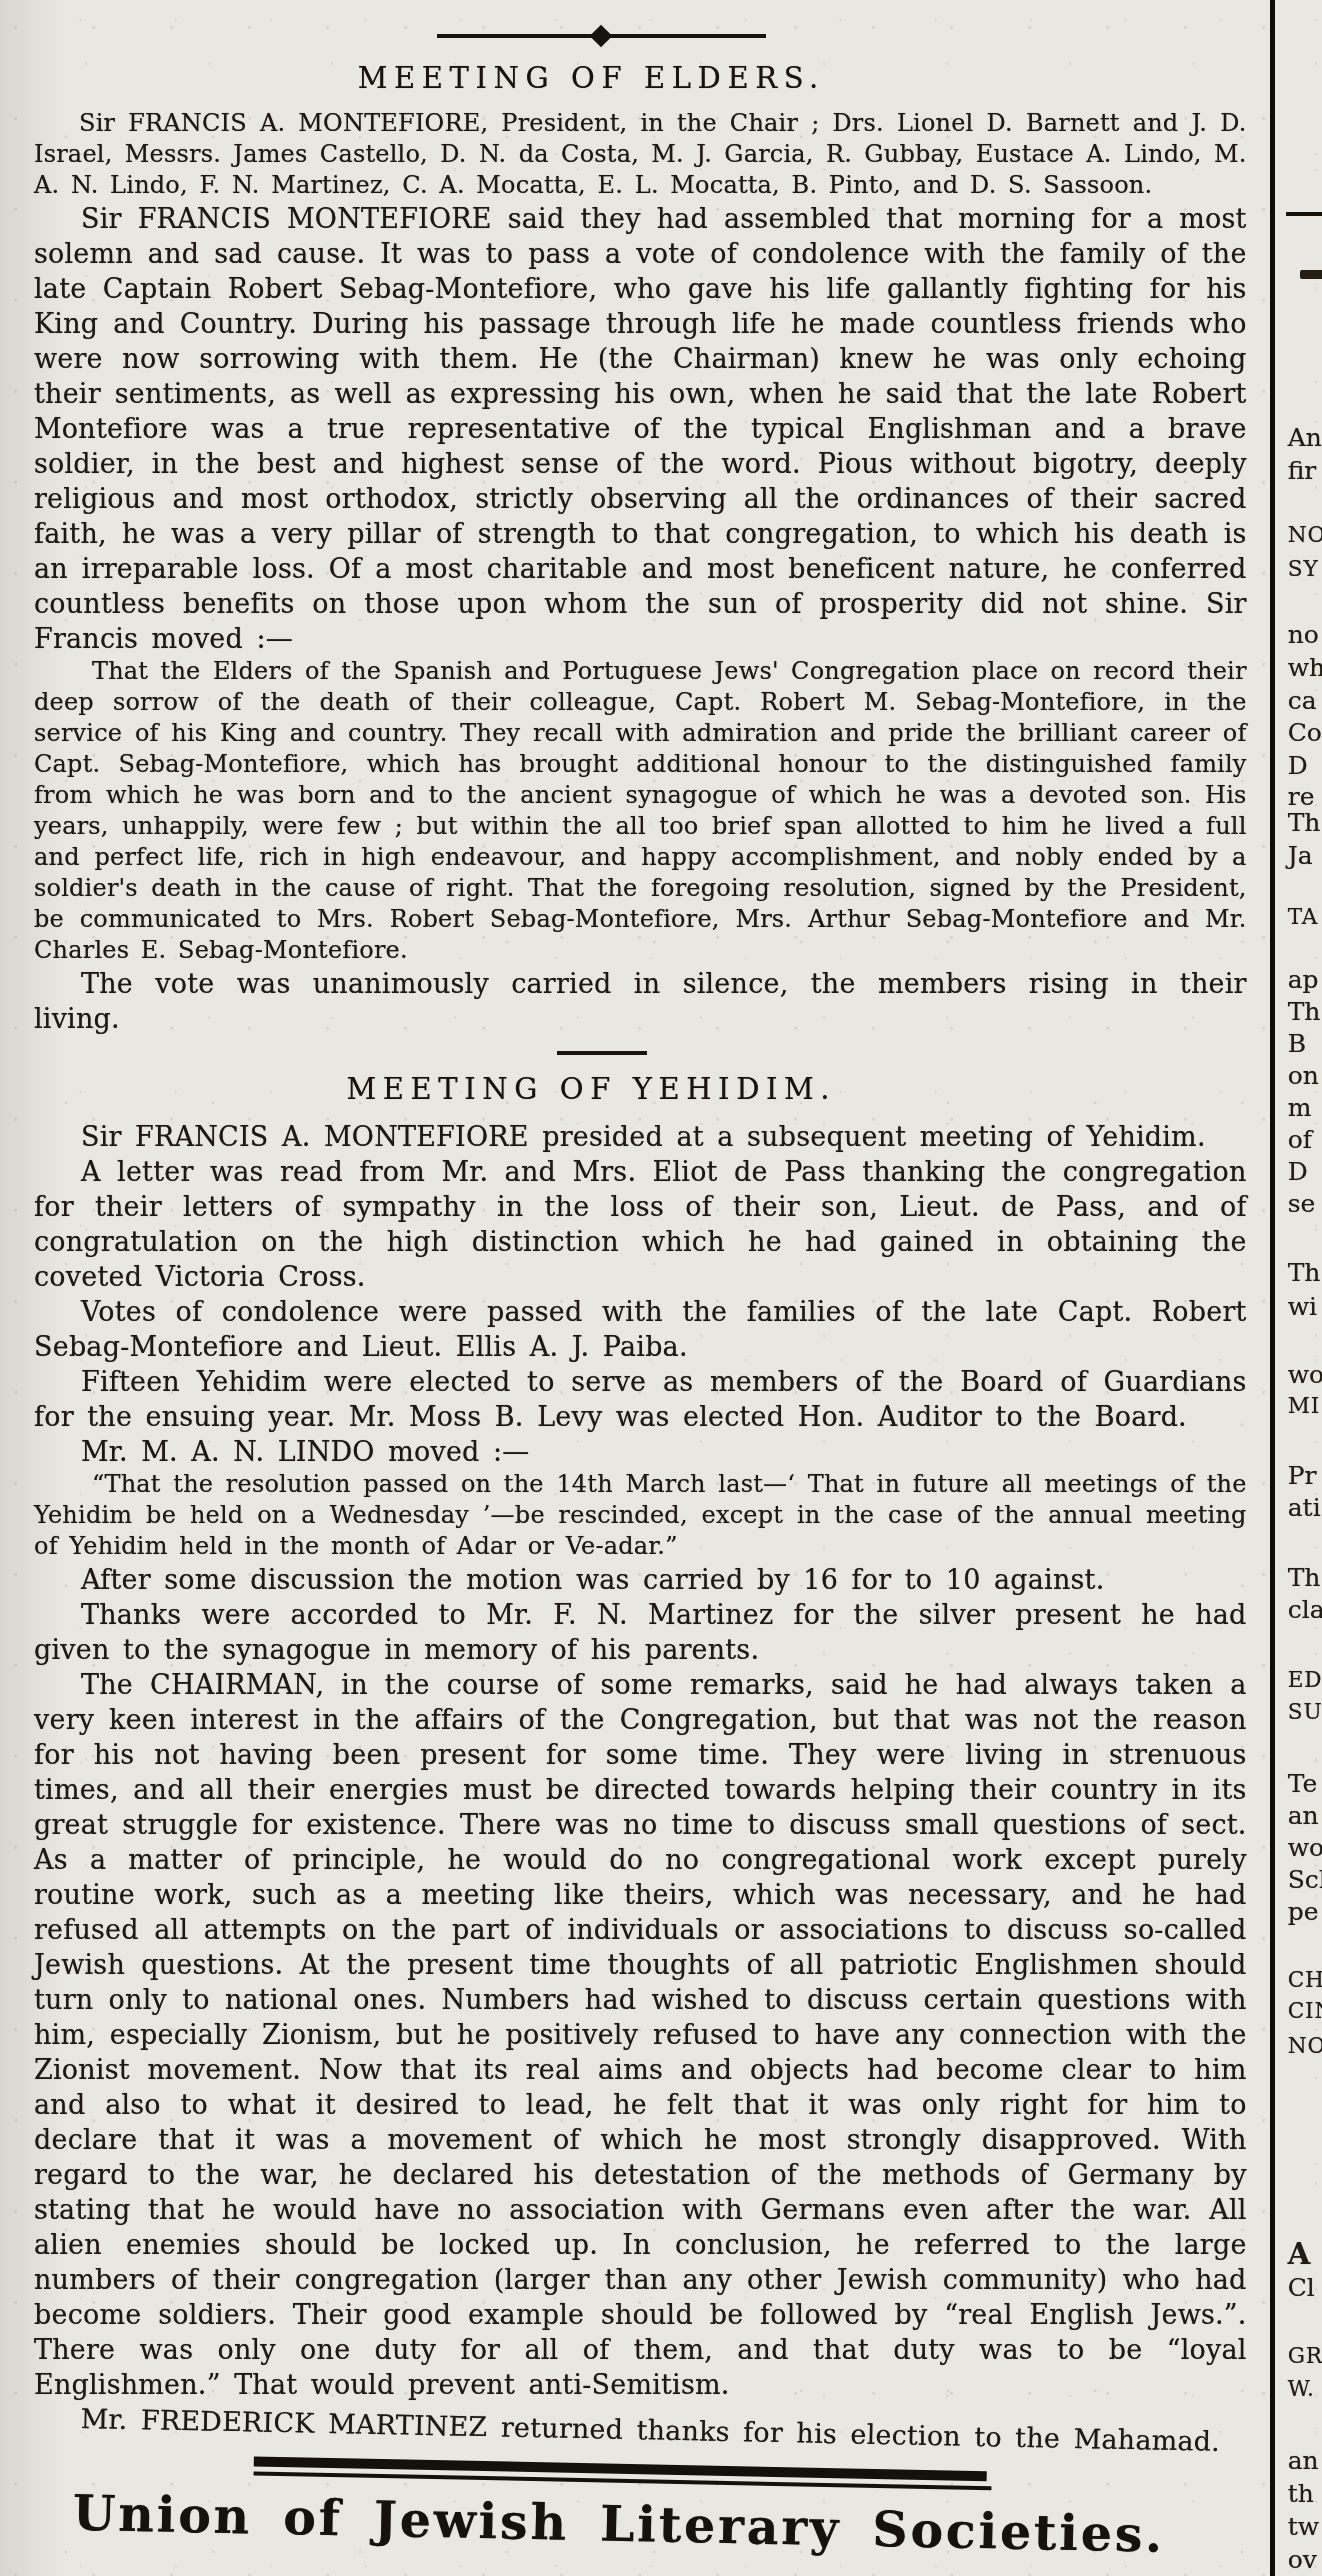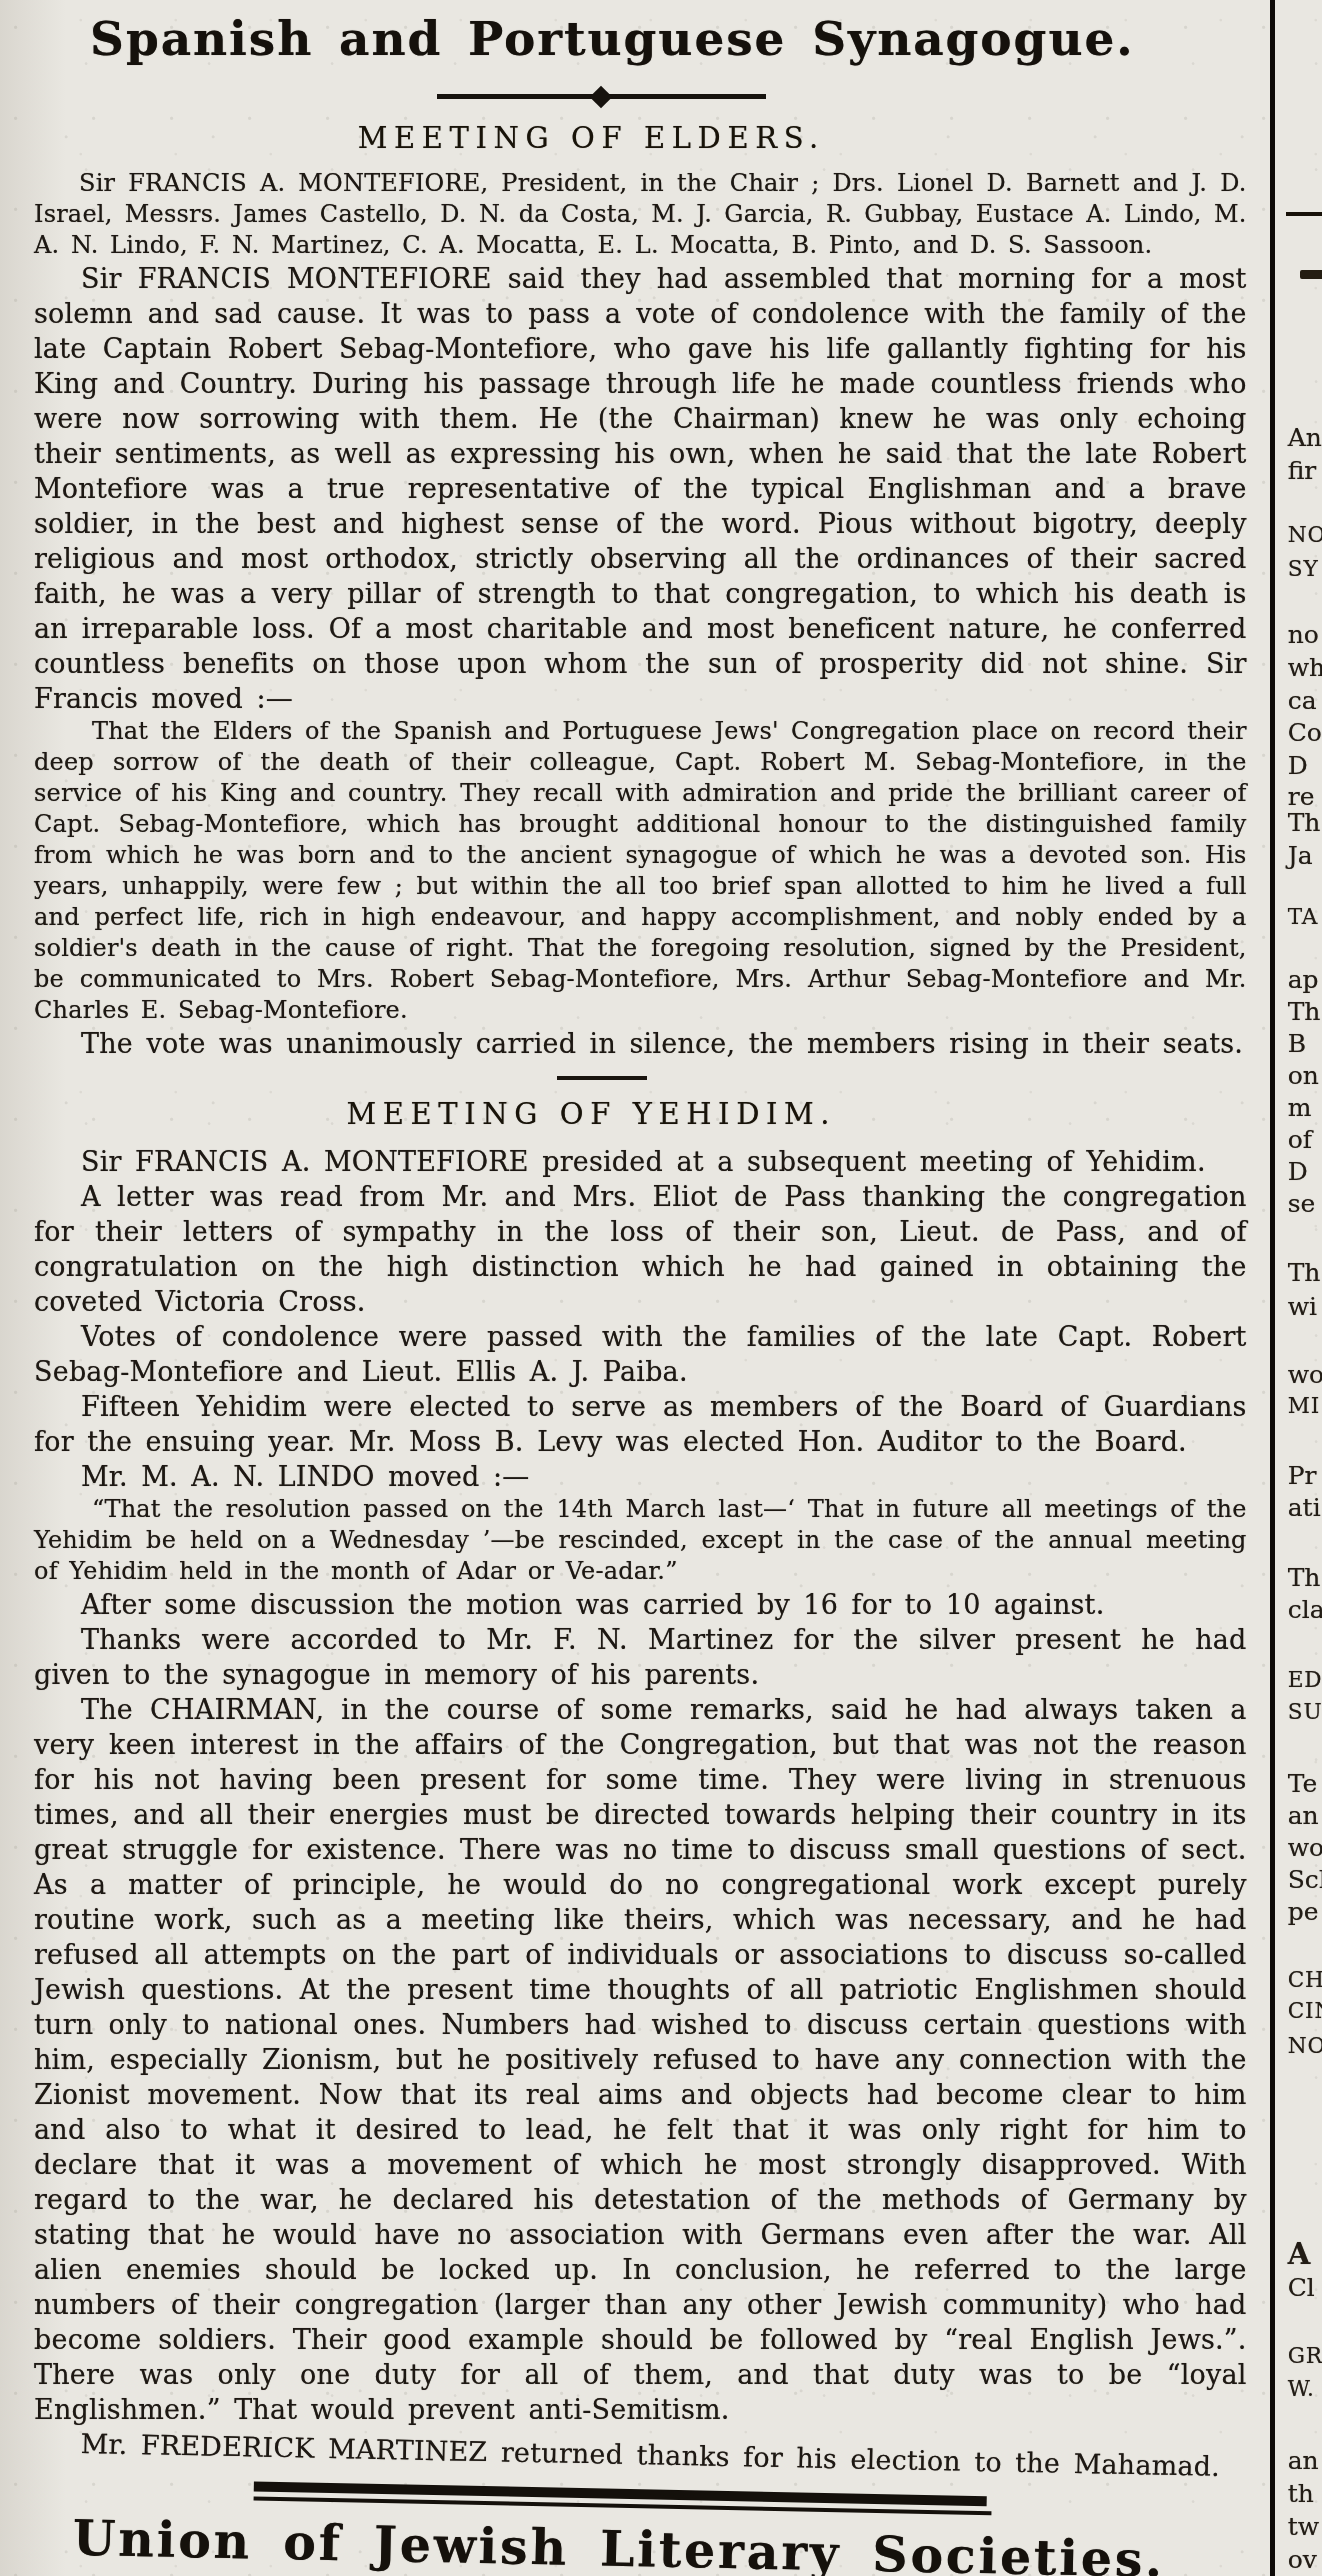--- a/index.html
+++ b/index.html
@@ -49,32 +49,31 @@
   .right-sliver .frag{position:absolute;left:4.7px;white-space:nowrap;text-align:right;}
   .right-sliver .sc{font-size:21.6px;letter-spacing:0.9px;}
   .right-sliver .big{font-size:29px;font-weight:bold;}
   .sliver-rule{position:absolute;left:2.8px;top:212px;width:45px;height:3.8px;background:#181209;}
   .sliver-blot{position:absolute;left:17px;top:270px;width:28px;height:8.5px;background:#241d12;border-radius:1.9px;}
 </style>
 </head>
 <body>
 
 <div class="main-column">
-  <h1 class="title">Spanish and Portuguese Synagogue.</h1>
 
   <div class="ornament">
     <span class="diamond"></span>
   </div>
 
   <h2 class="sect">MEETING OF ELDERS.</h2>
 
   <p class="small-para">Sir FRANCIS A. MONTEFIORE, President, in the Chair ; Drs. Lionel D. Barnett and J. D. Israel, Messrs. James Castello, D. N. da Costa, M. J. Garcia, R. Gubbay, Eustace A. Lindo, M. A. N. Lindo, F. N. Martinez, C. A. Mocatta, E. L. Mocatta, B. Pinto, and D. S. Sassoon.</p>
   <p class="body-para">Sir FRANCIS MONTEFIORE said they had assembled that morning for a most solemn and sad cause. It was to pass a vote of condolence with the family of the late Captain Robert Sebag-Montefiore, who gave his life gallantly fighting for his King and Country. During his passage through life he made countless friends who were now sorrowing with them. He (the Chairman) knew he was only echoing their sentiments, as well as expressing his own, when he said that the late Robert Montefiore was a true representative of the typical Englishman and a brave soldier, in the best and highest sense of the word. Pious without bigotry, deeply religious and most orthodox, strictly observing all the ordinances of their sacred faith, he was a very pillar of strength to that congregation, to which his death is an irreparable loss. Of a most charitable and most beneficent nature, he conferred countless benefits on those upon whom the sun of prosperity did not shine. Sir Francis moved :—</p>
   <p class="small-para indent2">That the Elders of the Spanish and Portuguese Jews' Congregation place on record their deep sorrow of the death of their colleague, Capt. Robert M. Sebag-Montefiore, in the service of his King and country. They recall with admiration and pride the brilliant career of Capt. Sebag-Montefiore, which has brought additional honour to the distinguished family from which he was born and to the ancient synagogue of which he was a devoted son. His years, unhappily, were few ; but within the all too brief span allotted to him he lived a full and perfect life, rich in high endeavour, and happy accomplishment, and nobly ended by a soldier's death in the cause of right. That the foregoing resolution, signed by the President, be communicated to Mrs. Robert Sebag-Montefiore, Mrs. Arthur Sebag-Montefiore and Mr. Charles E. Sebag-Montefiore.</p>
-  <p class="body-para">The vote was unanimously carried in silence, the members rising in their seats.</p>
+  <p class="body-para">The vote was unanimously carried in silence, the members rising in their living.</p>
 
   <div class="rule-short"></div>
 
   <h2 class="sect">MEETING OF YEHIDIM.</h2>
 
   <p class="body-para">Sir FRANCIS A. MONTEFIORE presided at a subsequent meeting of Yehidim.</p>
   <p class="body-para">A letter was read from Mr. and Mrs. Eliot de Pass thanking the congregation for their letters of sympathy in the loss of their son, Lieut. de Pass, and of congratulation on the high distinction which he had gained in obtaining the coveted Victoria Cross.</p>
   <p class="body-para">Votes of condolence were passed with the families of the late Capt. Robert Sebag-Montefiore and Lieut. Ellis A. J. Paiba.</p>
   <p class="body-para">Fifteen Yehidim were elected to serve as members of the Board of Guardians for the ensuing year. Mr. Moss B. Levy was elected Hon. Auditor to the Board.</p>
   <p class="body-para">Mr. M. A. N. LINDO moved :—</p>

